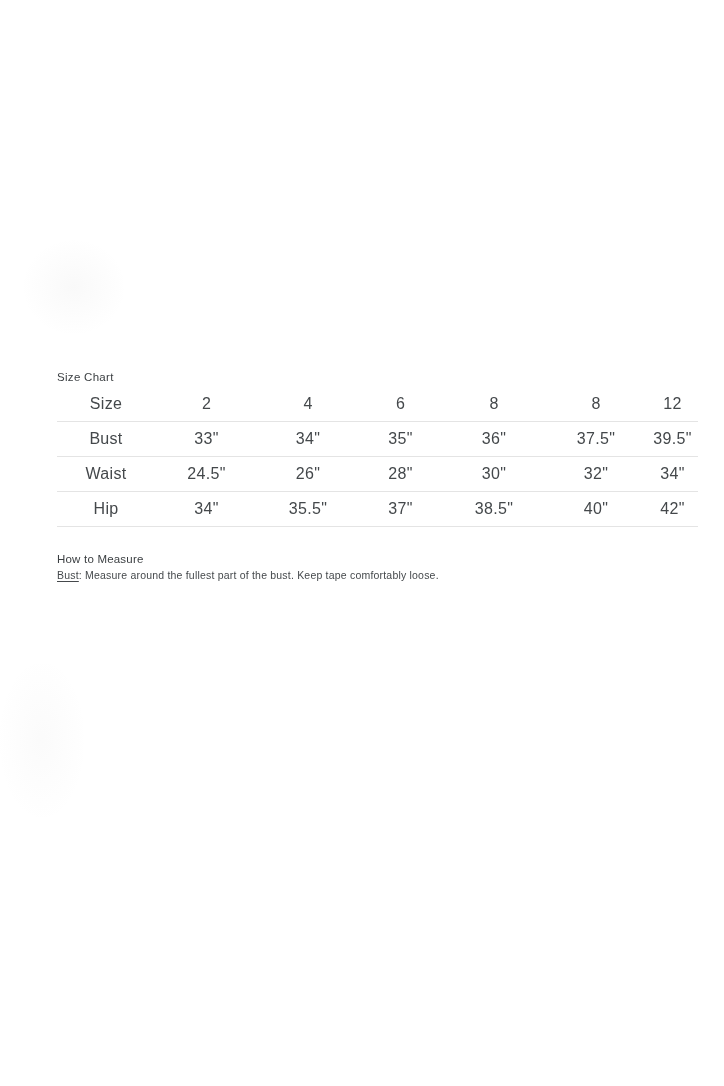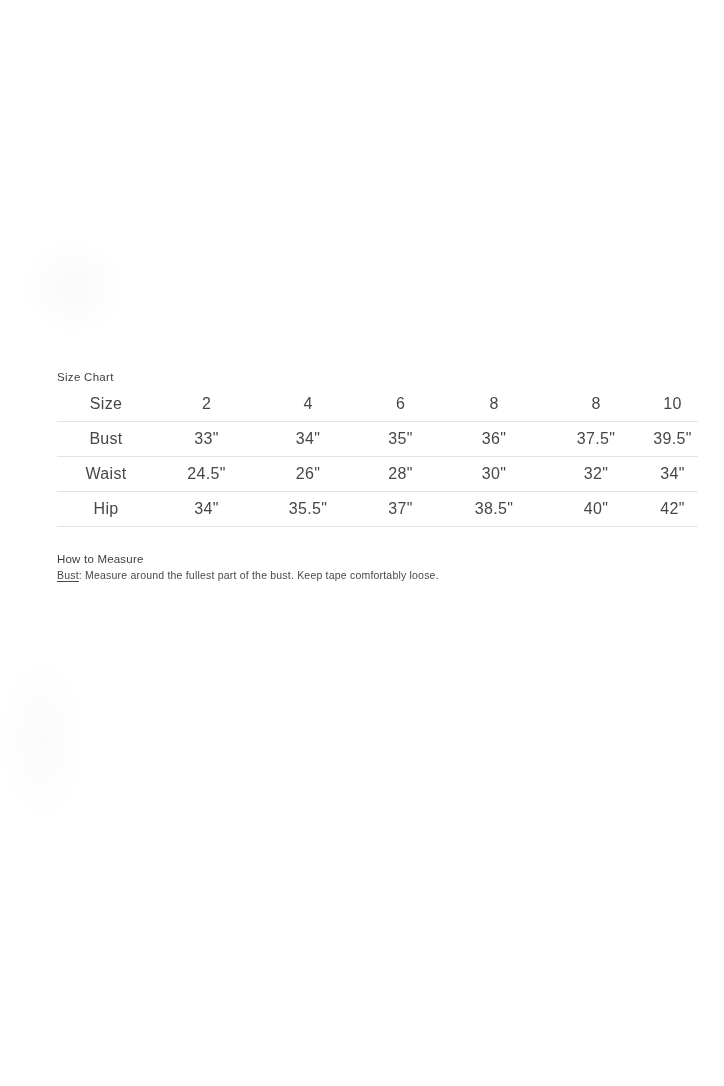--- a/index.html
+++ b/index.html
@@ -121,21 +121,21 @@
           <col class="c6">
       </colgroup>
       <thead>
         <tr>
           <th>Size</th>
           <th>2</th>
           <th>4</th>
           <th>6</th>
           <th>8</th>
           <th>8</th>
-          <th>10</th>
+          <th>12</th>
         </tr>
       </thead>
       <tbody>
         <tr>
           <td>Bust</td>
           <td>33"</td>
           <td>34"</td>
           <td>35"</td>
           <td>36"</td>
           <td>37.5"</td>

